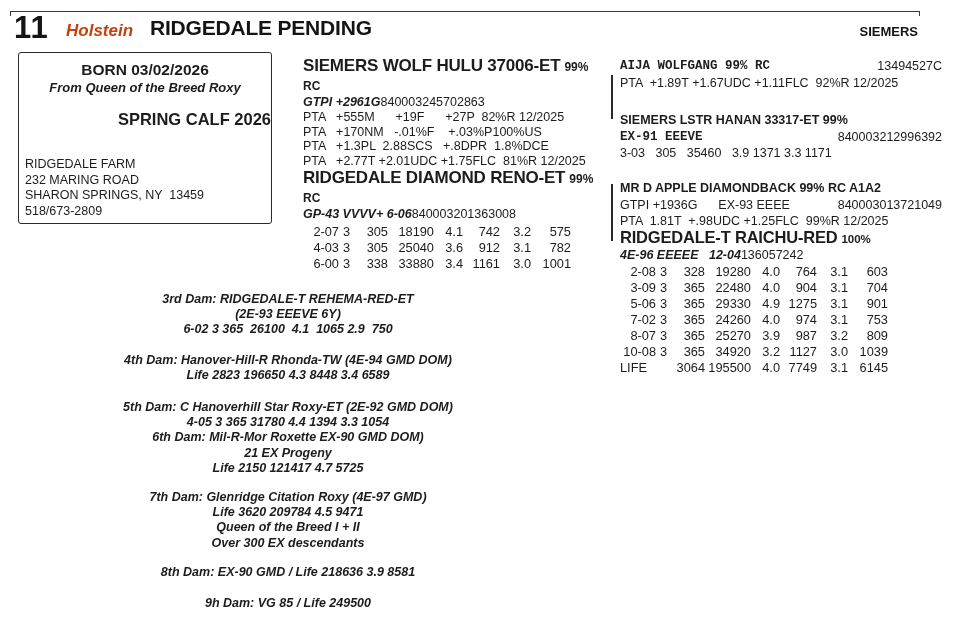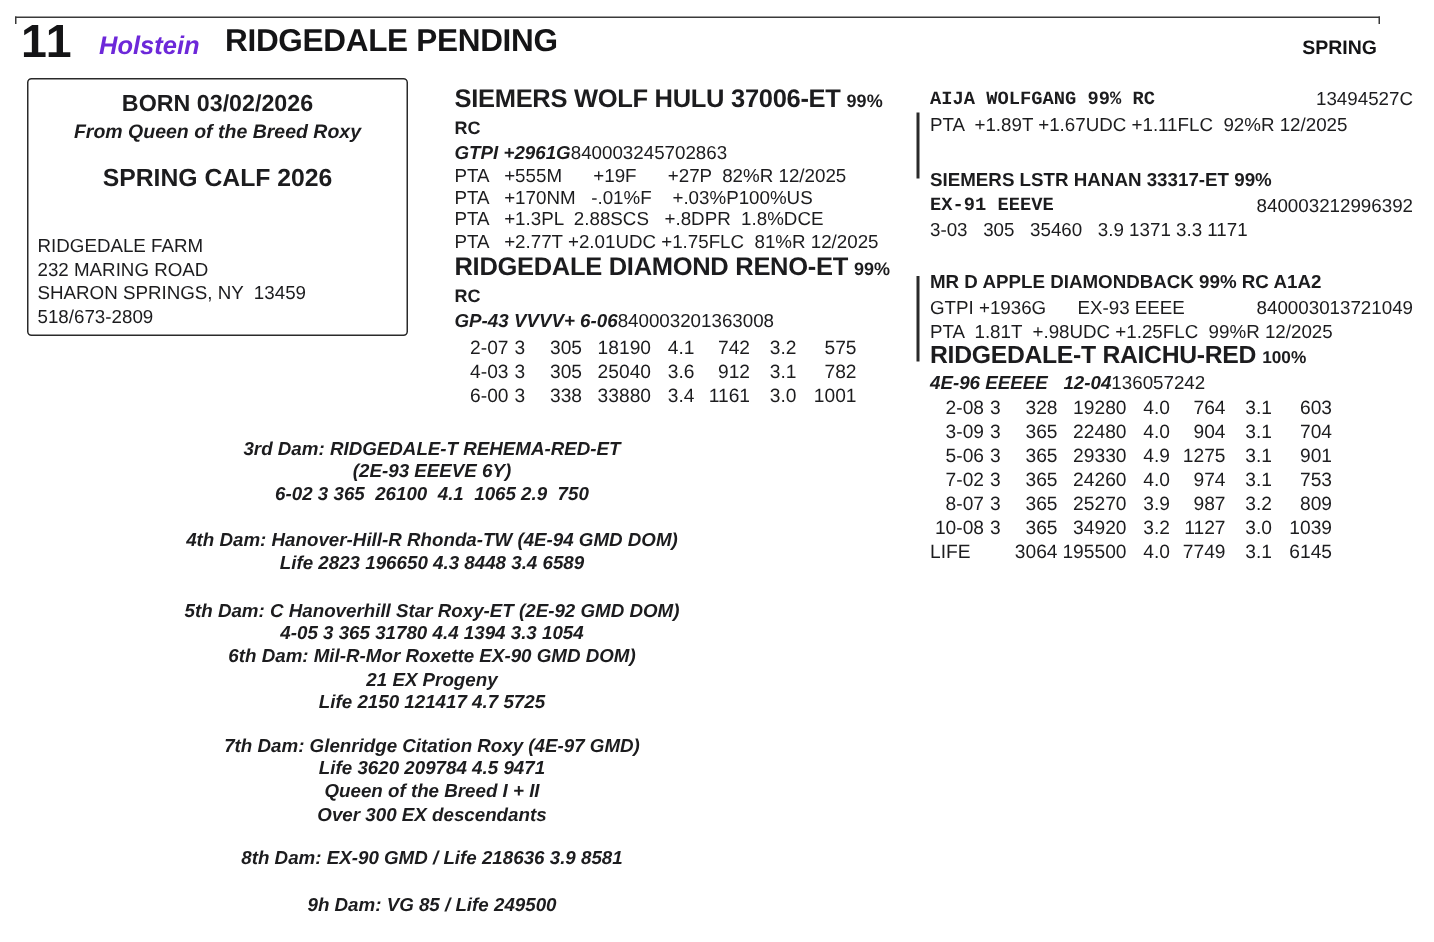--- a/index.html
+++ b/index.html
@@ -6,28 +6,28 @@
   .page{
     position:relative;width:956px;height:628px;background:#ffffff;
     font-family:"Liberation Sans",sans-serif;color:#1c1c1e;overflow:hidden;
   }
   .abs{position:absolute;}
   .pre{white-space:pre;}
   
   .toprule{position:absolute;top:11px;left:10px;width:910px;height:1px;background:#3a3a3a;}
   .tick{position:absolute;top:11px;width:1px;height:5px;background:#3a3a3a;}
   .lot{position:absolute;left:14px;top:10px;font-size:31px;font-weight:700;color:#141416;letter-spacing:1px;}
-  .breed{position:absolute;left:66px;top:21px;font-size:17px;font-weight:700;font-style:italic;color:#6d28d9;}
+  .breed{position:absolute;left:66px;top:21px;font-size:17px;font-weight:700;font-style:italic;color:#c2410c;}
   .title{position:absolute;left:150px;top:16px;font-size:21px;font-weight:700;color:#141416;letter-spacing:-0.2px;}
   .status{position:absolute;right:38px;top:24px;font-size:13px;font-weight:700;color:#141416;}
   
   .infobox{position:absolute;left:18px;top:52px;width:252px;height:170px;border:1.5px solid #2a2a2a;border-radius:3px;}
   .ib-born{margin-top:8px;text-align:center;font-size:15.5px;font-weight:700;}
   .ib-from{text-align:center;font-size:13px;font-weight:700;font-style:italic;margin-top:1px;}
-  .ib-calf{text-align:center;font-size:16.5px;font-weight:700;margin-top:15px;}
+  .ib-calf{text-align:right;font-size:16.5px;font-weight:700;margin-top:15px;}
   .ib-owner{position:absolute;left:6px;bottom:4px;font-size:12.5px;line-height:15.5px;}
   
   .an-name{font-size:17px;font-weight:700;letter-spacing:-0.2px;white-space:nowrap;}
   .an-suffix{font-size:12px;font-weight:700;margin-left:4px;}
   .metarow{display:flex;justify-content:flex-start;font-size:12.5px;line-height:15px;margin-top:1px;}
   .metarow .sc{font-weight:700;font-style:italic;}
   .ptaline{font-size:12.5px;line-height:14.6px;}
   .gp-name{font-size:12.5px;font-weight:700;line-height:16.5px;white-space:nowrap;}
   .gp-line{font-size:12.5px;line-height:16.5px;}
   .gp-row{display:flex;justify-content:space-between;font-size:12.5px;line-height:16.5px;}
@@ -53,21 +53,21 @@
 <body>
 
 <div class="page">
 
   <div class="toprule"></div>
   <div class="tick" style="left:10px;"></div>
   <div class="tick" style="left:919px;"></div>
   <div class="lot">11</div>
   <div class="breed">Holstein</div>
   <div class="title">RIDGEDALE PENDING</div>
-  <div class="status">SPRING</div>
+  <div class="status">SIEMERS</div>
 
   <div class="infobox">
     <div class="ib-born">BORN  03/02/2026</div>
     <div class="ib-from">From Queen of the Breed Roxy</div>
     <div class="ib-calf">SPRING CALF 2026</div>
     <div class="ib-owner">
       <div>RIDGEDALE FARM</div>
       <div>232 MARING ROAD</div>
       <div class="pre">SHARON SPRINGS, NY  13459</div>
       <div>518/673-2809</div>

